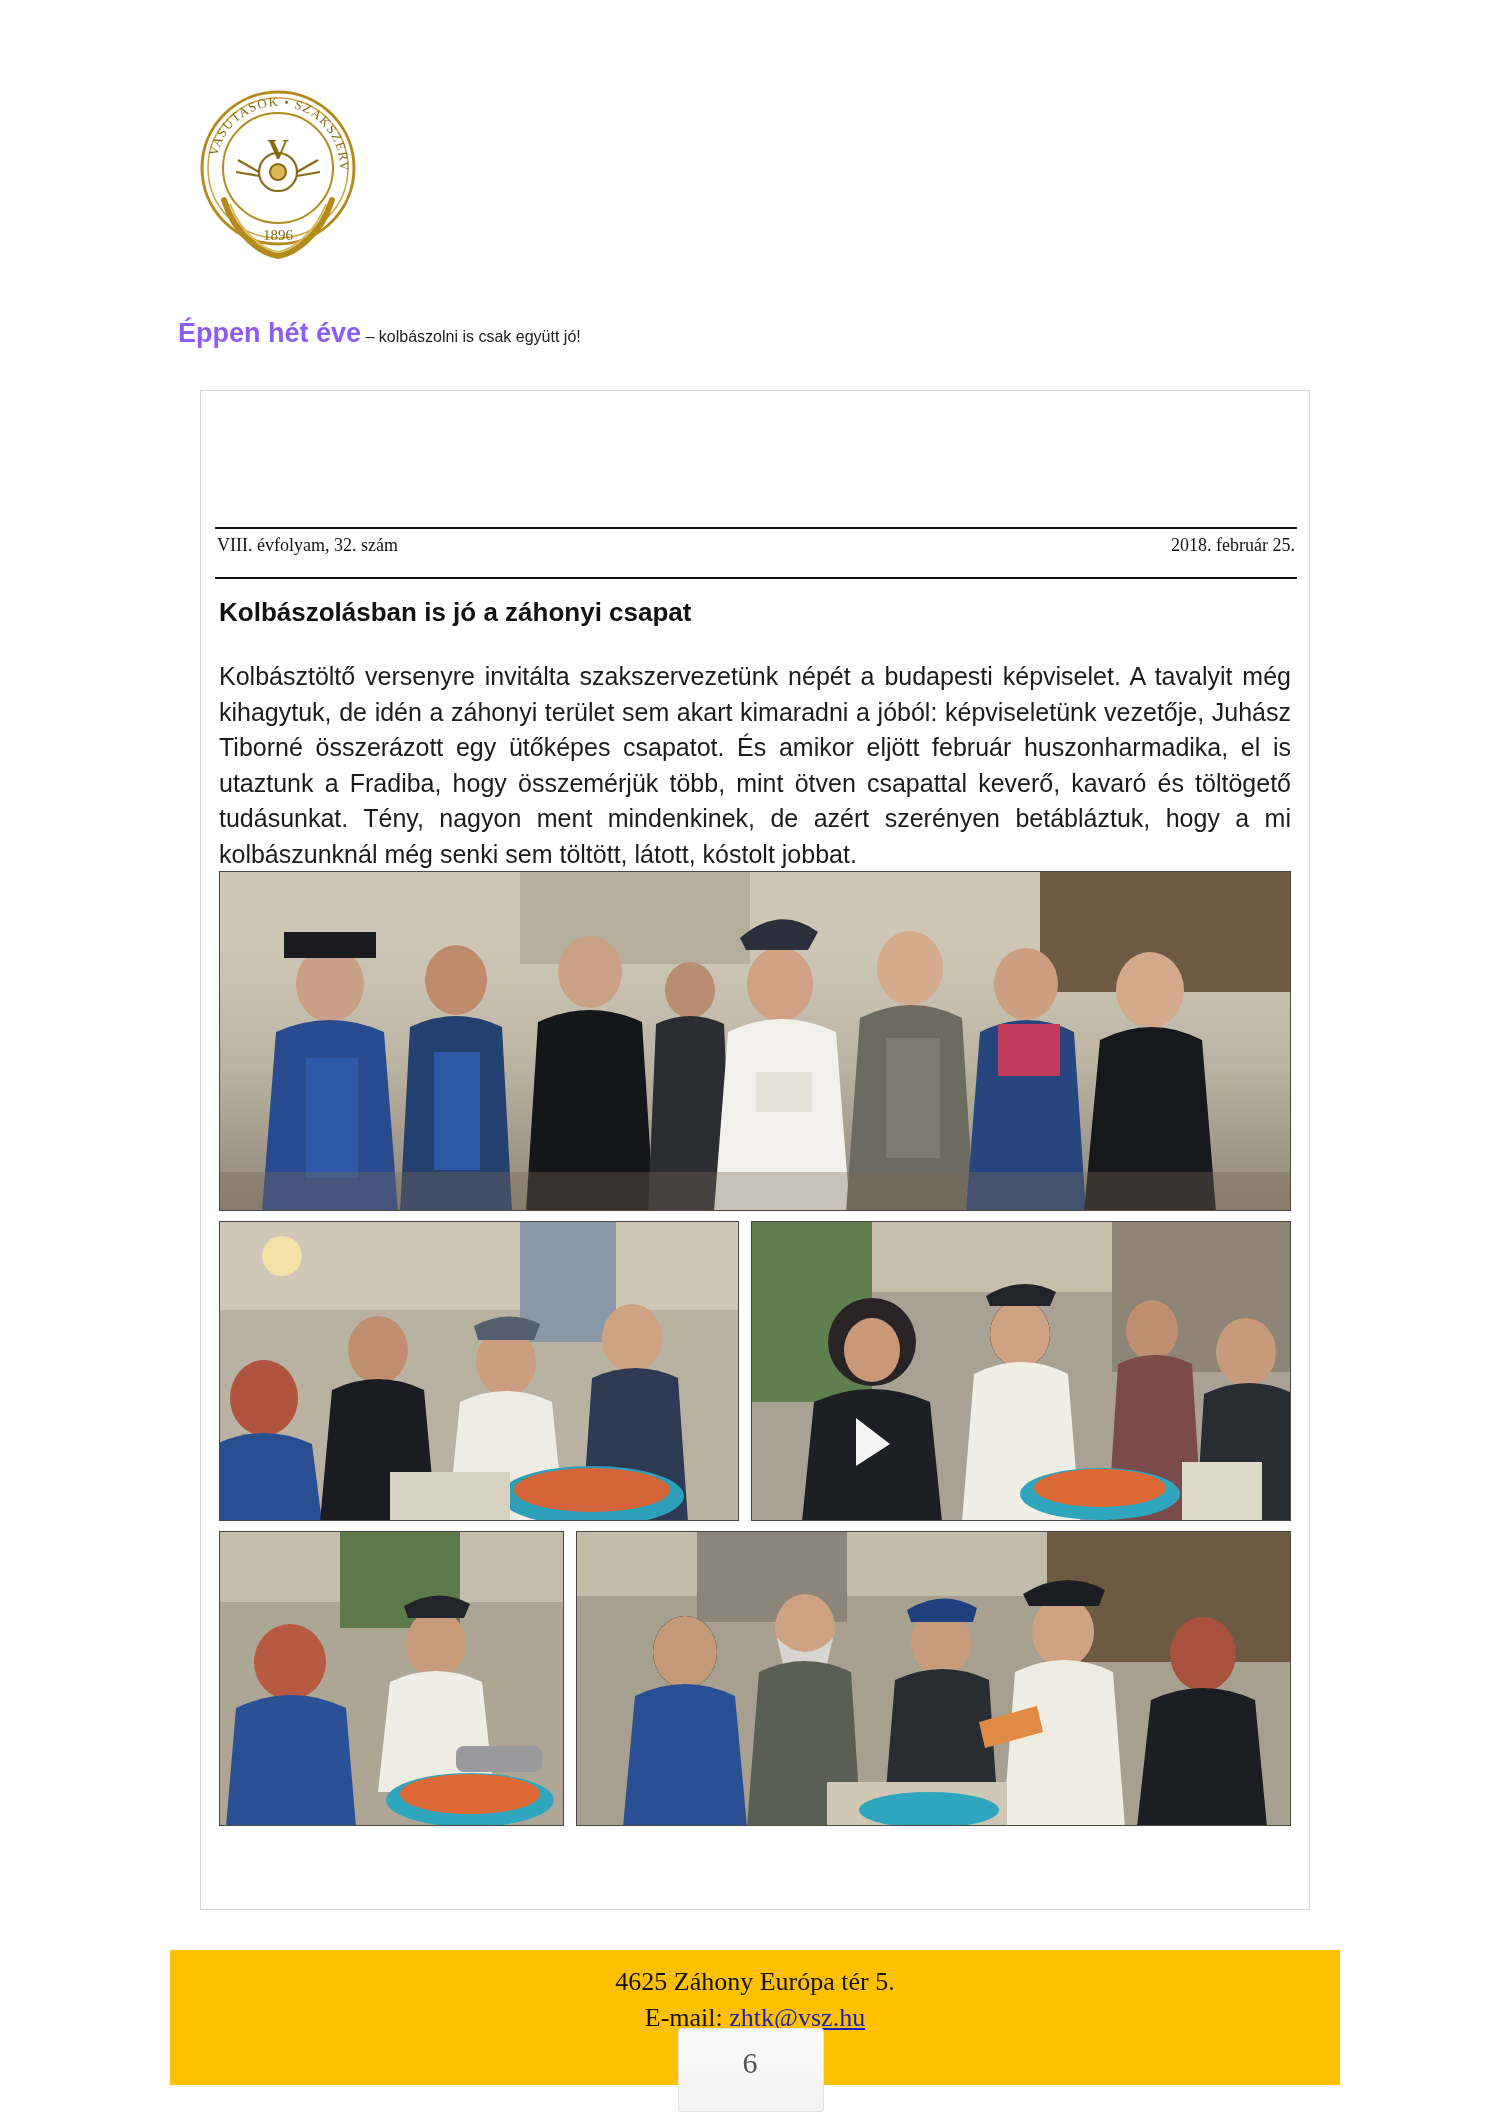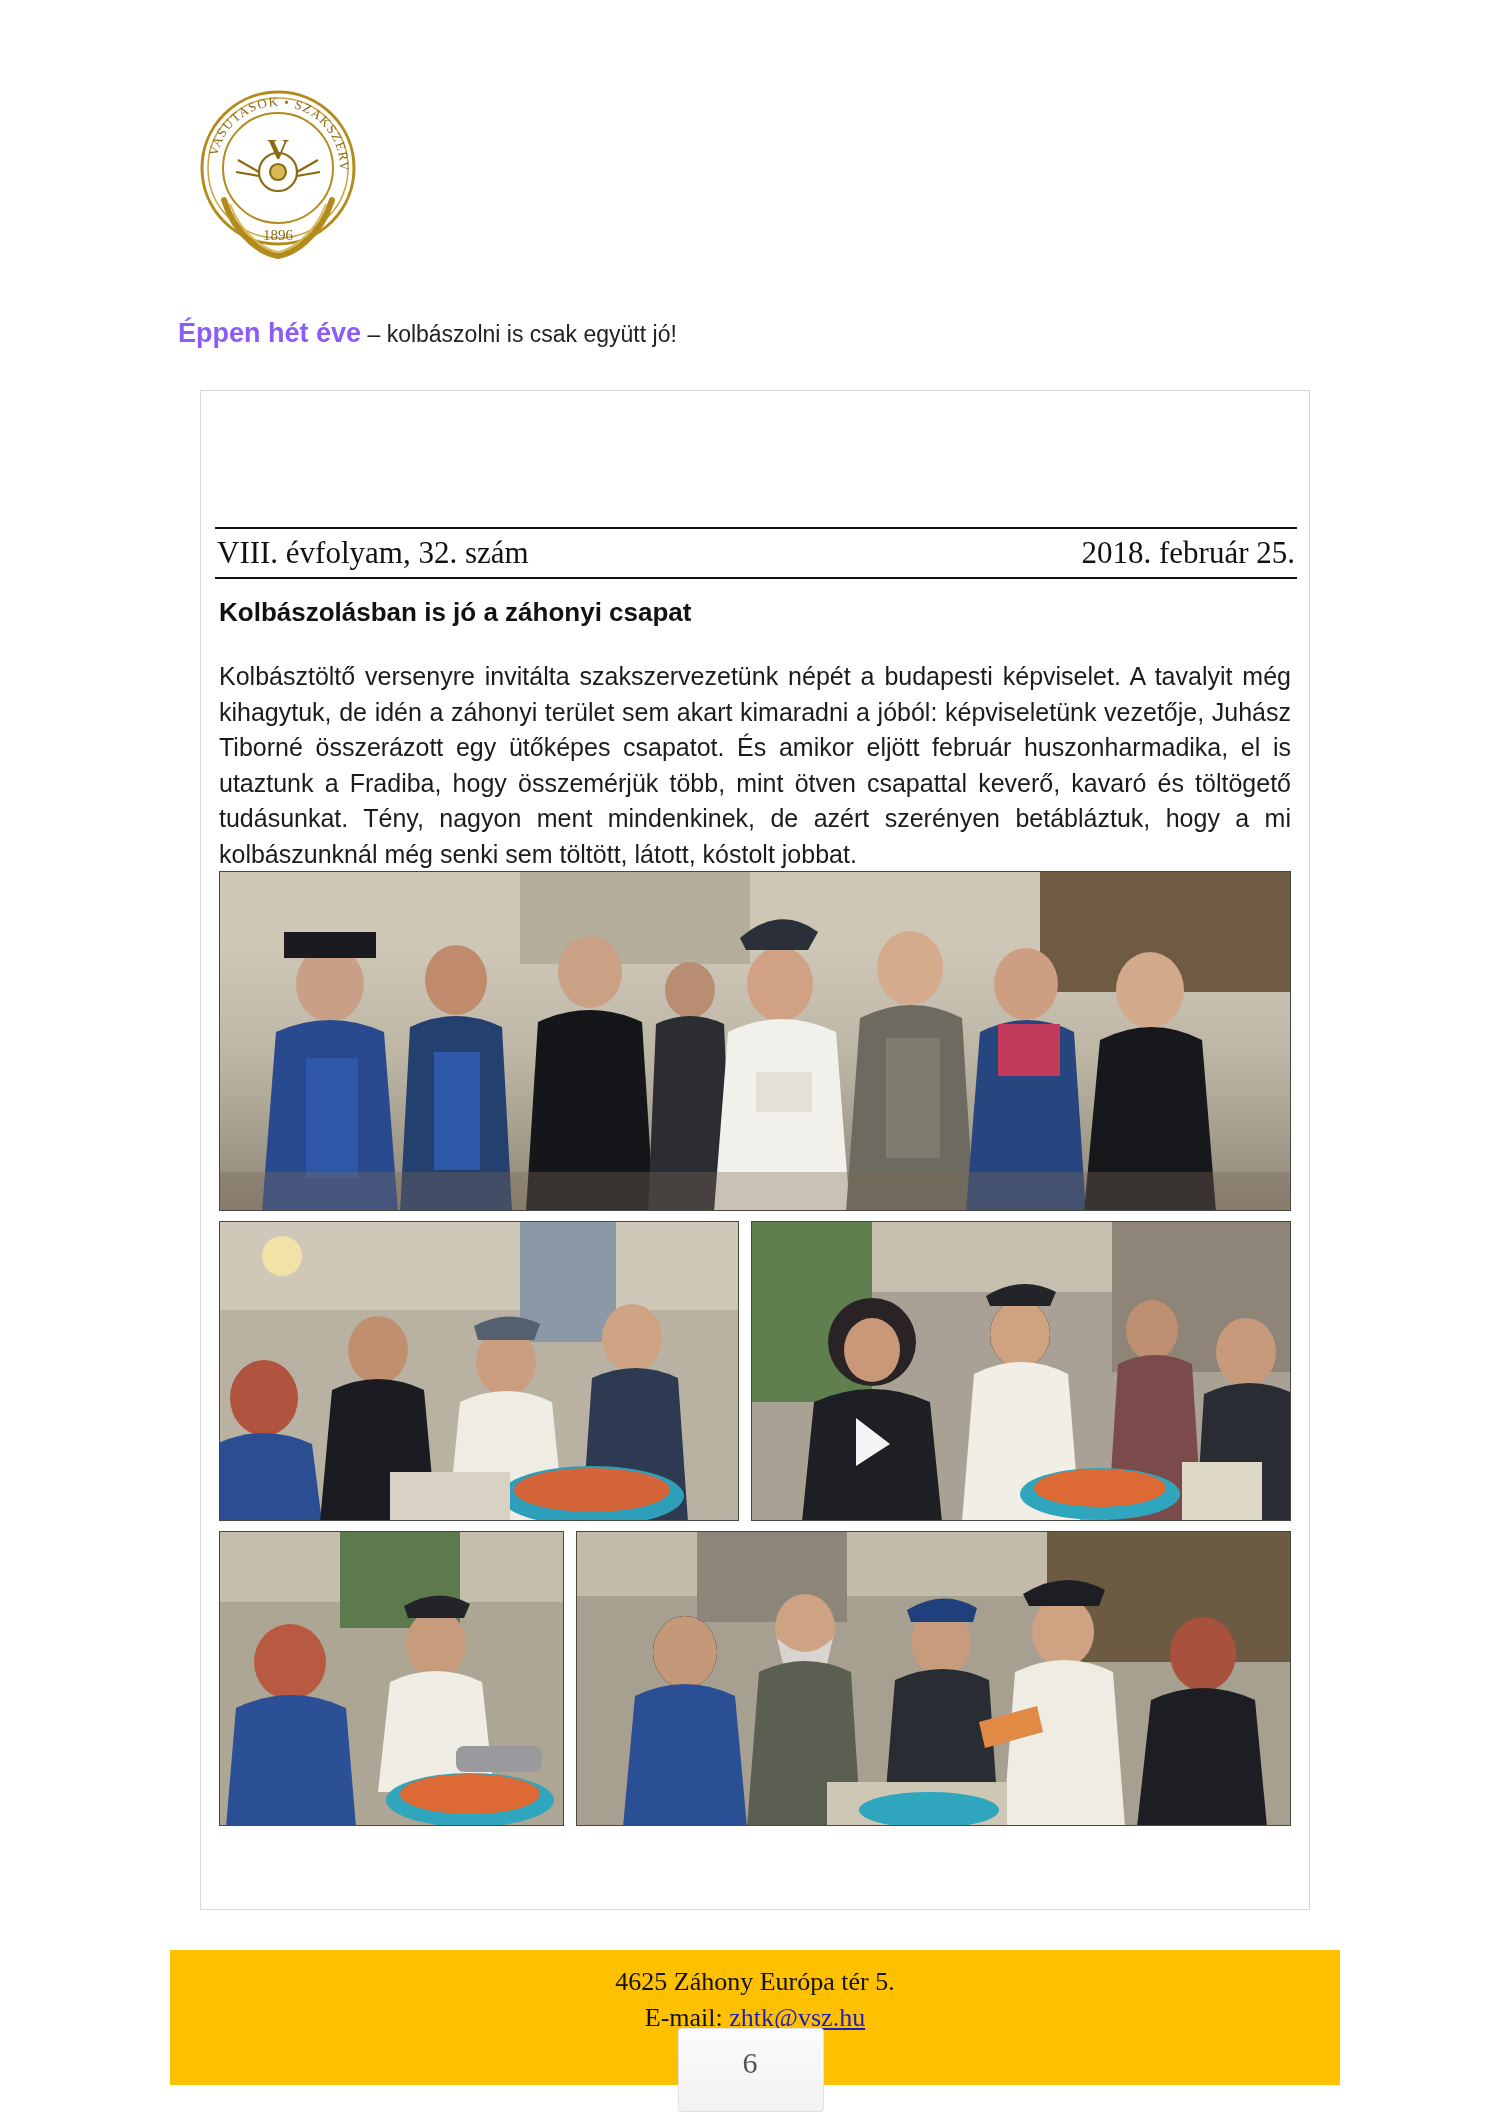--- a/index.html
+++ b/index.html
@@ -59,21 +59,21 @@
     white-space: nowrap;
   }
   .intro-bold {
     font-family: "Liberation Sans", sans-serif;
     font-weight: bold;
     font-size: 27px;
     color: #8b5cf6;
   }
   .intro-rest {
     font-family: "Liberation Sans", sans-serif;
-    font-size: 23px;
+    font-size: 16px;
     color: #222;
   }
 
   
   .clipping {
     position: absolute;
     left: 200px;
     top: 390px;
     width: 1110px;
     height: 1520px;
@@ -108,21 +108,21 @@
   }
 
   .issue-row {
     position: absolute;
     left: 16px;
     top: 144px;
     width: 1078px;
     display: flex;
     justify-content: space-between;
     font-family: "Liberation Serif", serif;
-    font-size: 31px;
+    font-size: 18px;
     color: #111;
     align-items: center;
   }
 
   .rule2 {
     position: absolute;
     left: 14px;
     top: 186px;
     width: 1082px;
     height: 2px;

